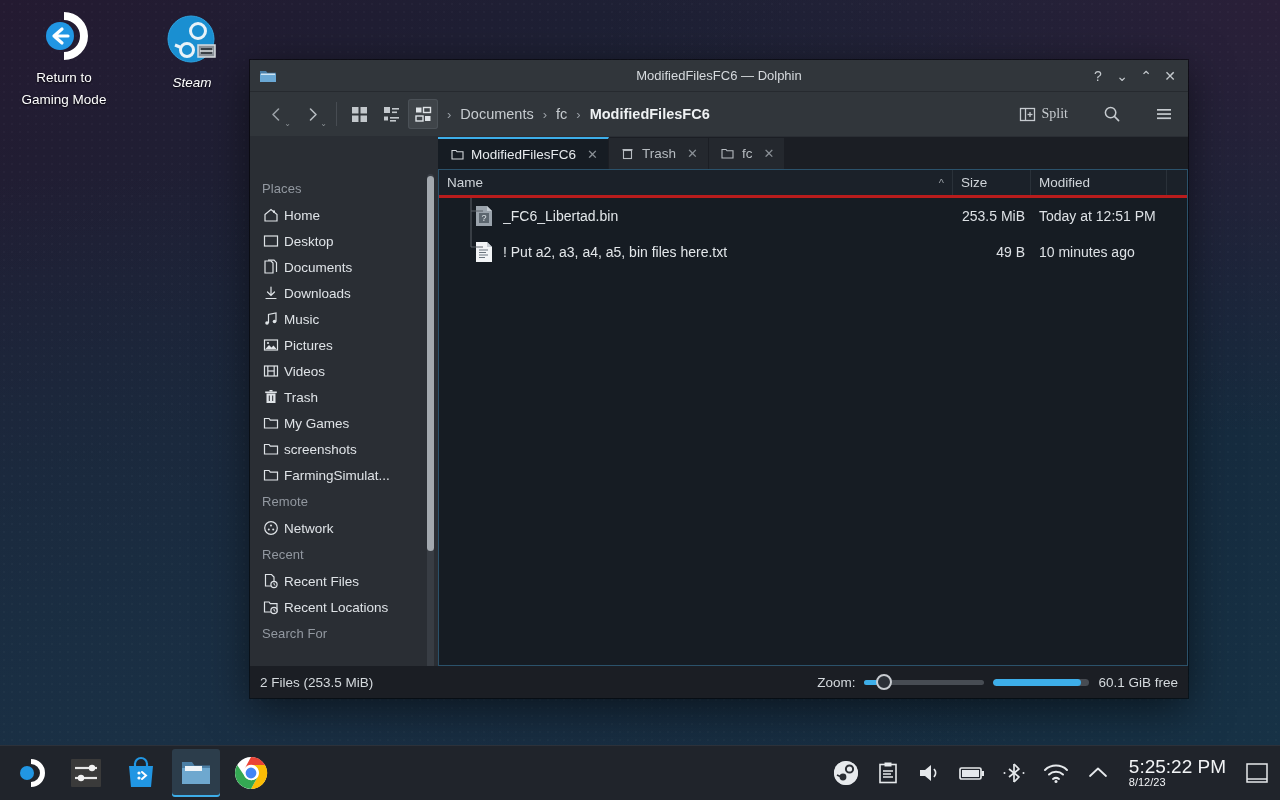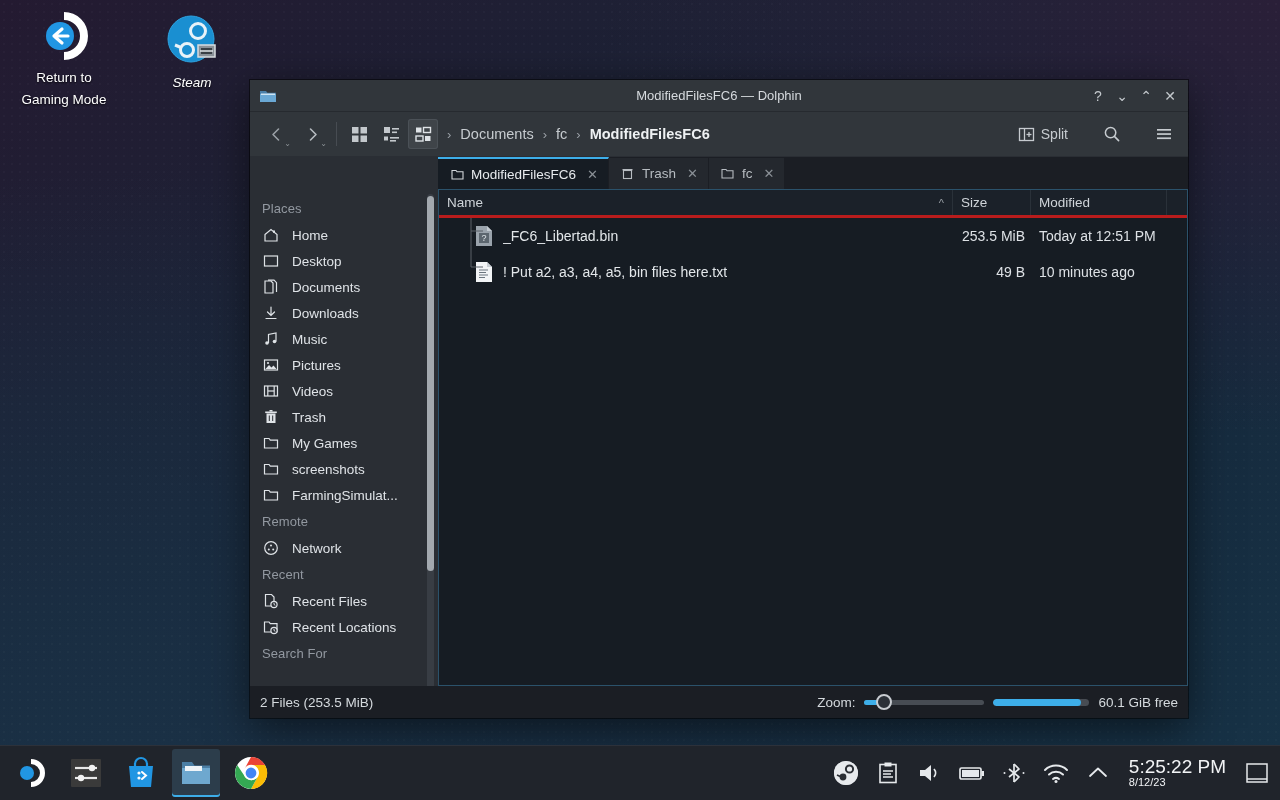--- a/index.html
+++ b/index.html
@@ -28,21 +28,21 @@
     color: #ffffff; font-size: 13.5px; line-height: 22px;
     text-shadow: 0 1px 2px rgba(0,0,0,0.85);
   }
   .desktop-icon .glyph { height: 62px; display:flex; align-items:center; justify-content:center; }
   #icon-return { left: 0px; top: 5px; }
   #icon-steam { left: 128px; top: 10px; }
   #icon-steam .label { font-style: italic; }
 
   
   #dolphin-window {
-    position: absolute; left: 250px; top: 80px; width: 938px; height: 638px;
+    position: absolute; left: 250px; top: 60px; width: 938px; height: 638px;
     background: #1b1e24;
     box-shadow: 0 10px 40px rgba(0,0,0,0.55), 0 0 0 1px rgba(0,0,0,0.5);
     display: flex; flex-direction: column;
   }
   #titlebar {
     height: 32px; background: #31363b; flex: 0 0 32px;
     display: flex; align-items: center; position: relative;
     border-bottom: 1px solid #262a2f;
   }
   #titlebar .win-icon { margin-left: 8px; width: 20px; height: 20px; }
@@ -69,21 +69,21 @@
   .tb-btn .caret { position:absolute; right:2px; bottom:1px; font-size:8px; color:#8c9297; }
   .tb-btn.active { background: #3f4449; box-shadow: inset 0 0 0 1px #4b5157; }
   .tb-sep { width:1px; height: 24px; background: #474c52; margin: 0 6px; }
   #breadcrumb {
     display:flex; align-items:center; margin-left: 6px; flex: 1;
     color: #c6cbcf; font-size: 14.5px; gap: 2px;
   }
   #breadcrumb .crumb { padding: 3px 5px; border-radius: 3px; }
   #breadcrumb .crumb.current { font-weight: bold; color: #eef1f3; }
   #breadcrumb .sep { color: #9aa0a6; font-size: 13px; padding: 0 2px; }
-  .tb-right { display:flex; align-items:flex-start; gap: 20px; }
+  .tb-right { display:flex; align-items:flex-start; gap: 20px; font-family: Liberation Serif, serif; }
   .tb-right .split-btn { display:flex; align-items:center; gap:6px; padding: 0 8px; height:30px; color:#c6cbcf; font-size:14px; border-radius:3px;}
 
   #tabbar {
     height: 32px; flex: 0 0 32px; background: #1b1e24;
     display: flex; align-items: flex-end; padding-left: 0px;
   }
   #tabs-spacer { width: 188px; flex: 0 0 188px; background: #2a2e34; height:32px; }
   .tab {
     height: 31px; display:flex; align-items:center; gap: 7px;
     padding: 0 10px 0 12px; font-size: 13.5px; color: #b7bcc1;
@@ -102,21 +102,21 @@
   
   #sidebar {
     width: 188px; flex: 0 0 188px; background: #2a2e34;
     position: relative; overflow: hidden;
   }
   #sidebar-scroll { padding-top: 6px; }
   .places-head {
     color: #9298a0; font-size: 13px; padding: 6px 0 6px 12px; letter-spacing: .1px;
   }
   .place {
-    display: flex; align-items: center; gap: 13px;
+    display: flex; align-items: center; gap: 5px;
     height: 26px; padding-left: 12px; color: #dfe3e7; font-size: 13.5px;
   }
   .place .pi { width: 17px; height: 17px; flex: 0 0 17px; display:flex; align-items:center;justify-content:center;}
   .place .ptext { overflow:hidden; white-space:nowrap; text-overflow: ellipsis; }
   #sidebar-scrollbar {
     position: absolute; right: 4px; top: 5px; width: 7px; height: 540px;
     background: #383d44; border-radius: 4px;
   }
   #sidebar-thumb {
     position: absolute; left: 0; top: 2px; width: 7px; height: 375px;

